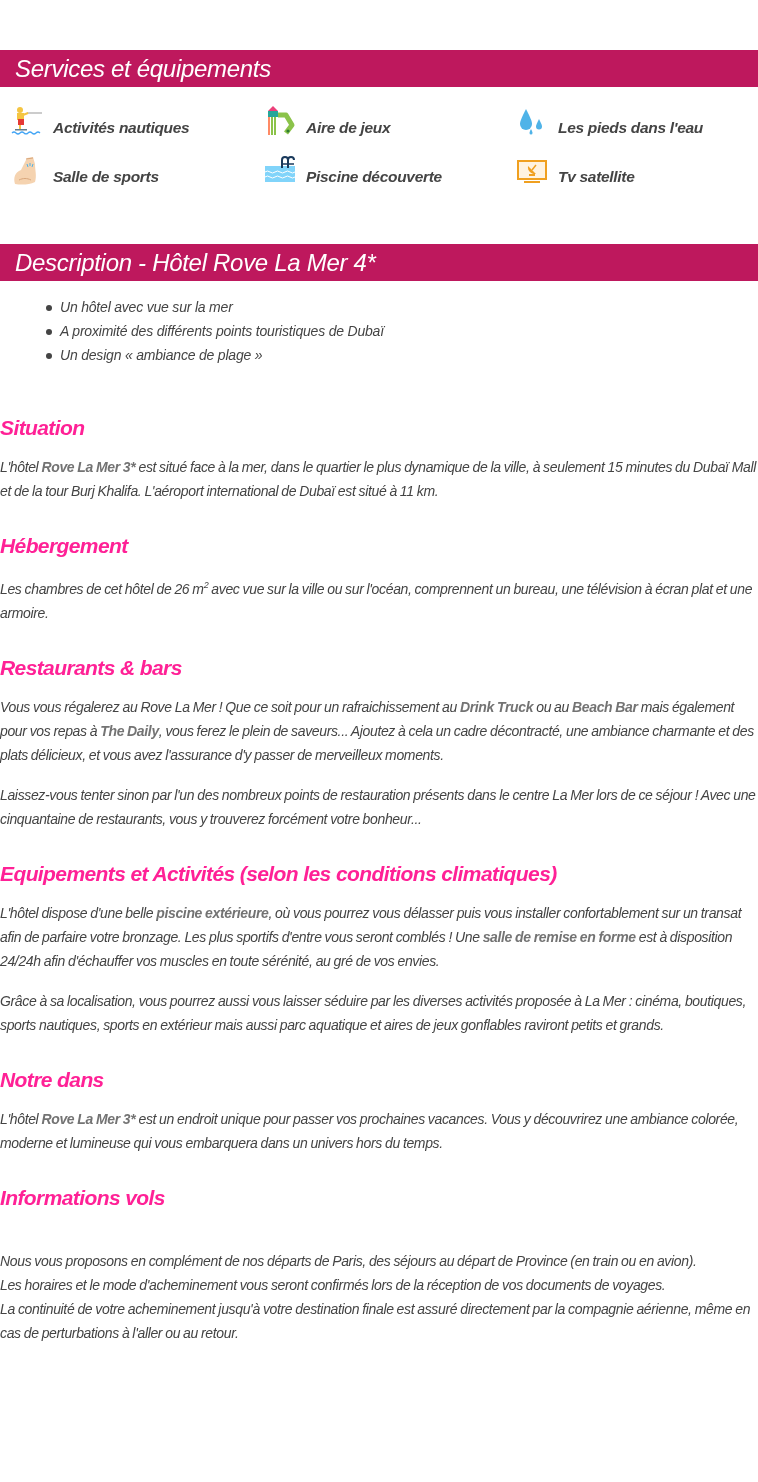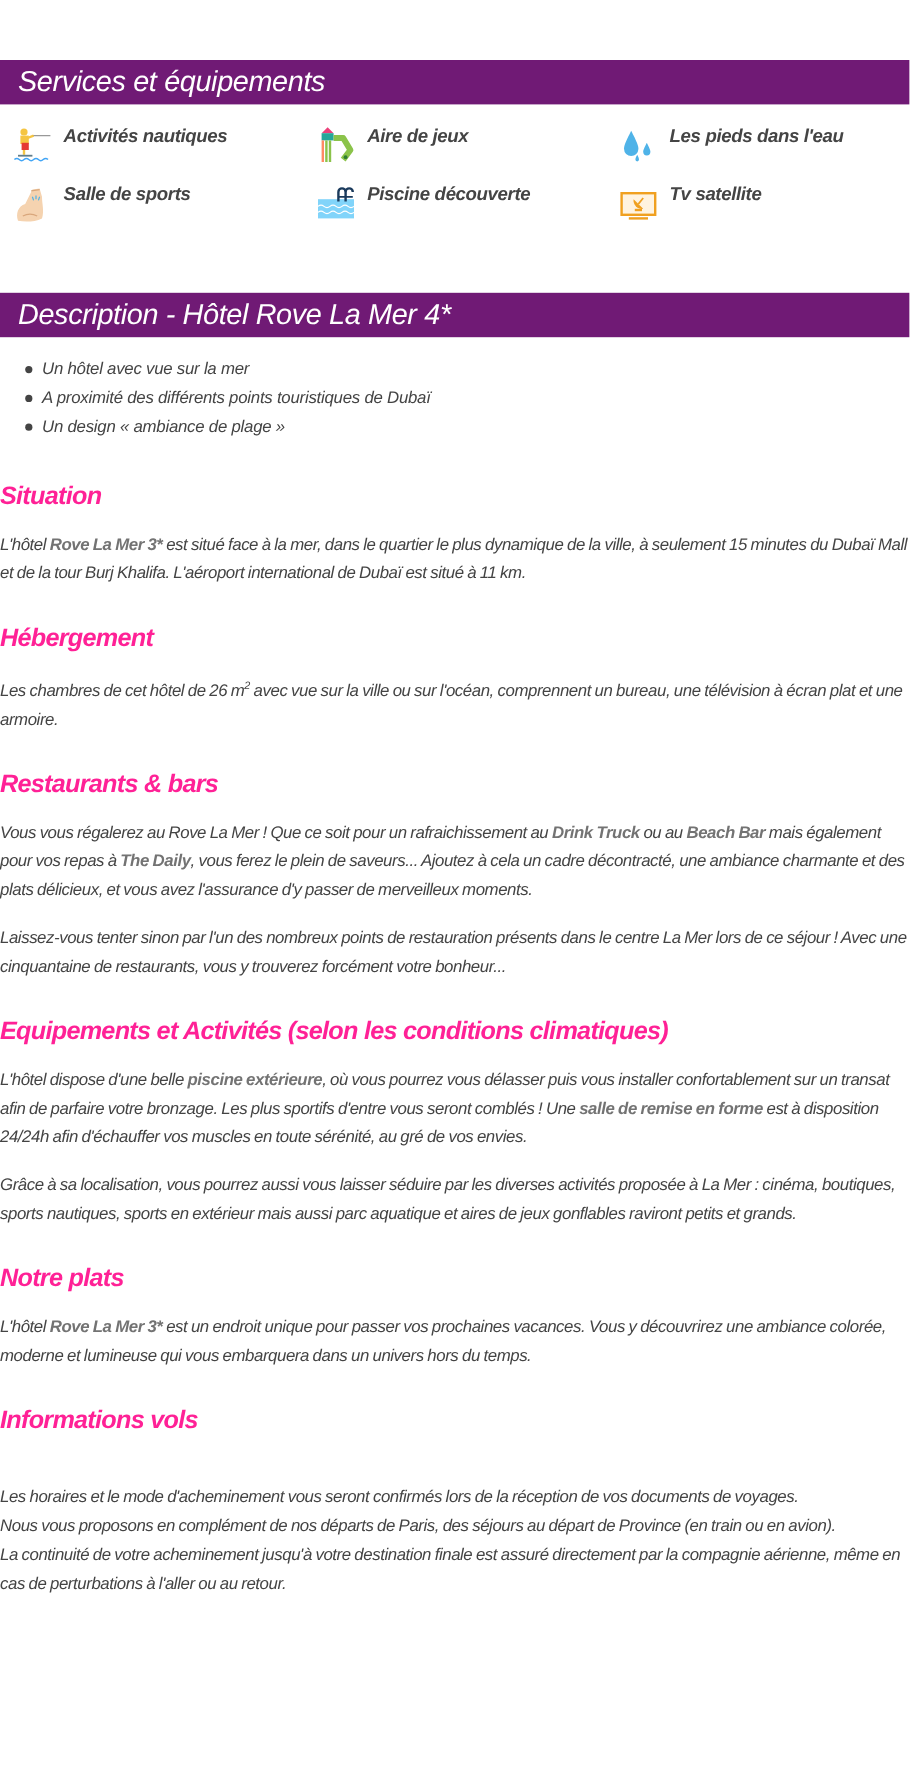--- a/index.html
+++ b/index.html
@@ -4,45 +4,45 @@
   <style>
     html, body { margin: 0; padding: 0; background: #ffffff; }
     body {
       width: 758px;
       font-family: "Liberation Sans", sans-serif;
       color: #444444;
       font-style: italic;
     }
     .page { padding-top: 50px; }
     .banner {
-      background: #701a75;
+      background: #be185d;
       height: 37px;
       display: flex;
       align-items: center;
       padding-left: 15px;
     }
     .banner h2 {
       margin: 0;
       color: #ffffff;
       font-size: 24px;
       font-weight: normal;
       font-style: italic;
       letter-spacing: -0.3px;
     }
     .services {
       display: grid;
       grid-template-columns: 253px 252px 253px;
       row-gap: 17px;
       padding: 18px 0 0 10px;
     }
-    .svc { display: flex; align-items: flex-start; height: 32px; }
+    .svc { display: flex; align-items: flex-end; height: 32px; }
     .svc .ico { width: 34px; height: 32px; margin-right: 9px; display:flex; align-items:center; justify-content:center; }
     .svc .lbl { font-size: 15.5px; font-weight: bold; color: #444; letter-spacing: -0.3px; }
     .gap-after-services { height: 58px; }
-    ul.highlights { margin: 14px 0 2px 0; padding-left: 35px; list-style: none; }
+    ul.highlights { margin: 14px 0 16px 0; padding-left: 60px; list-style: none; }
     ul.highlights li { font-size: 14px; line-height: 24px; position: relative; letter-spacing: -0.2px; }
     ul.highlights li::before {
       content: ""; position: absolute; left: -14px; top: 10px;
       width: 6px; height: 6px; border-radius: 50%; background: #444;
     }
     h3.section {
       color: #ff2196;
       font-size: 21px;
       font-weight: bold;
       font-style: italic;
@@ -182,25 +182,25 @@
   <div style="height:28px"></div>
 
   <h3 class="section">Equipements et Activités (selon les conditions climatiques)</h3>
   <div style="height:12px"></div>
   <p class="txt"><span>L'hôtel dispose d'une belle </span><b>piscine extérieure</b><span>, où vous pourrez vous délasser puis vous installer confortablement sur un transat afin de parfaire votre bronzage. Les plus sportifs d'entre vous seront comblés ! Une </span><b>salle de remise en forme</b><span> est à disposition 24/24h afin d'échauffer vos muscles en toute sérénité, au gré de vos envies.</span></p>
   <div class="sp"></div>
   <p class="txt">Grâce à sa localisation, vous pourrez aussi vous laisser séduire par les diverses activités proposée à La Mer : cinéma, boutiques, sports nautiques, sports en extérieur mais aussi parc aquatique et aires de jeux gonflables raviront petits et grands.</p>
 
   <div style="height:28px"></div>
 
-  <h3 class="section">Notre plats</h3>
+  <h3 class="section">Notre dans</h3>
   <div style="height:12px"></div>
   <p class="txt"><span>L'hôtel </span><b>Rove La Mer 3*</b><span> est un endroit unique pour passer vos prochaines vacances. Vous y découvrirez une ambiance colorée, moderne et lumineuse qui vous embarquera dans un univers hors du temps.</span></p>
 
   <div style="height:28px"></div>
 
   <h3 class="section">Informations vols</h3>
   <div style="height:12px"></div>
   <div style="height:24px"></div>
+  <p class="txt">Nous vous proposons en complément de nos départs de Paris, des séjours au départ de Province (en train ou en avion).</p>
   <p class="txt">Les horaires et le mode d'acheminement vous seront confirmés lors de la réception de vos documents de voyages.</p>
-  <p class="txt">Nous vous proposons en complément de nos départs de Paris, des séjours au départ de Province (en train ou en avion).</p>
   <p class="txt">La continuité de votre acheminement jusqu'à votre destination finale est assuré directement par la compagnie aérienne, même en cas de perturbations à l'aller ou au retour.</p>
 </div>
 
 </body></html>

